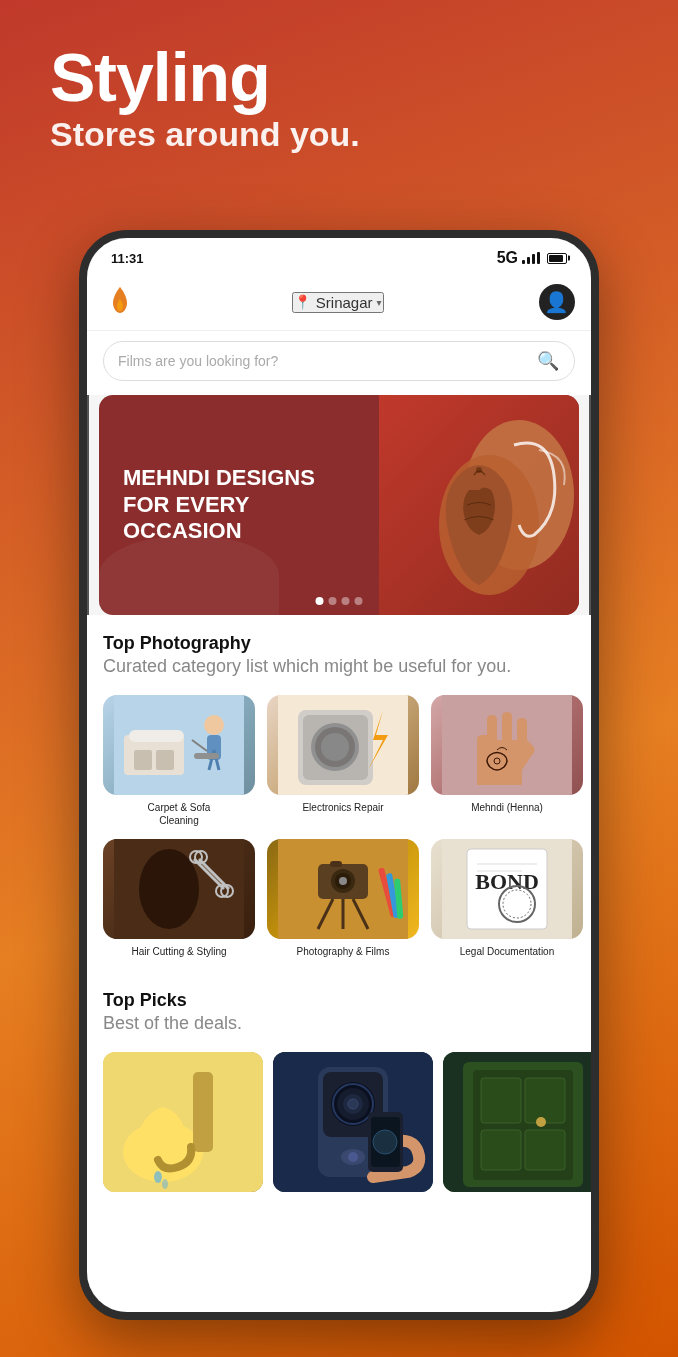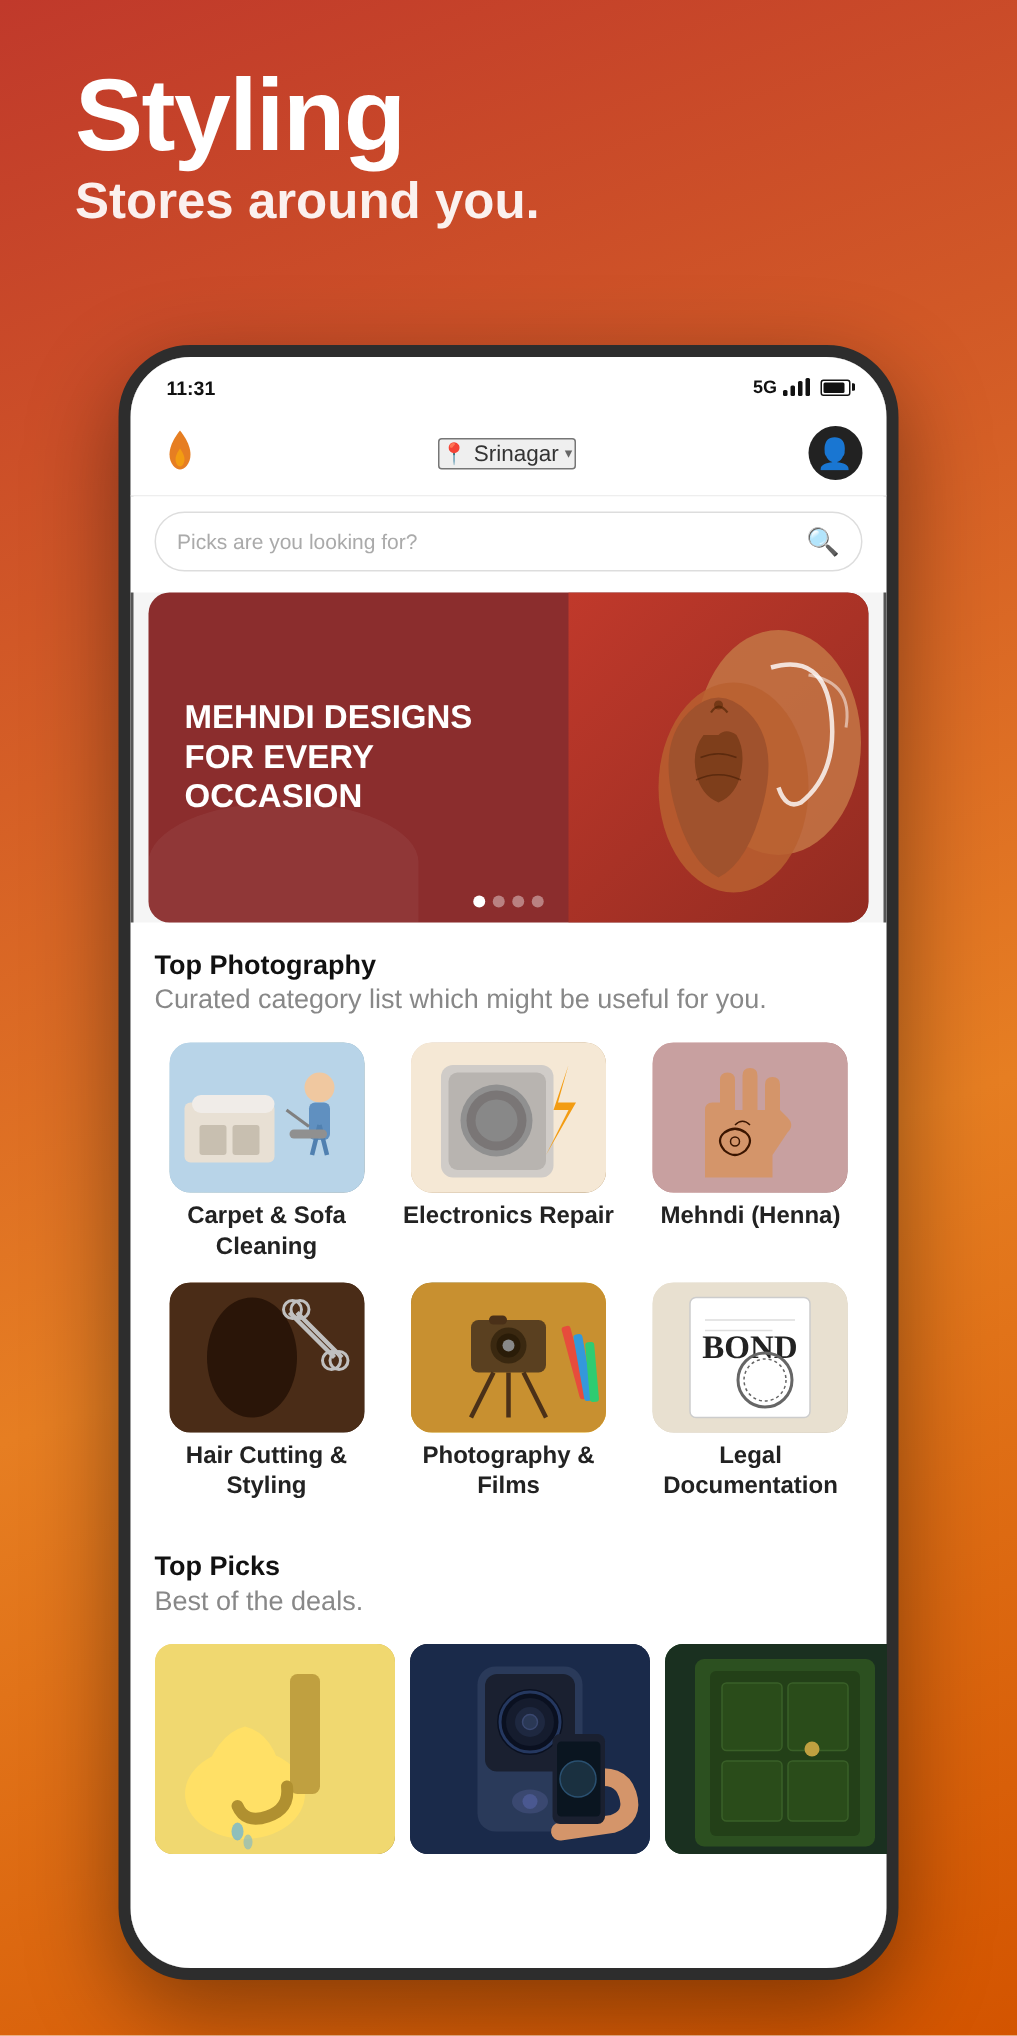--- a/index.html
+++ b/index.html
@@ -265,34 +265,34 @@
       gap: 12px;
       padding: 0 16px 14px;
     }
     .category-item {
       display: flex;
       flex-direction: column;
       align-items: center;
       cursor: pointer;
     }
     .category-thumb {
-      width: 130px;
+      width: 152px;
       height: 100px;
       border-radius: 14px;
       overflow: hidden;
       margin-bottom: 6px;
       background: #f0ebe5;
       display: flex;
       align-items: center;
       justify-content: center;
       position: relative;
     }
     .category-label {
-      font-size: 16px;
-      font-weight: 700;
+      font-size: 10px;
+      font-weight: 400;
       color: #222;
       text-align: center;
       line-height: 1.3;
     }
 
     
     .cat-carpet {
       background: linear-gradient(135deg, #b8d4e8 0%, #8aafc0 50%, #6e8fa0 100%);
     }
     .cat-electronics {
@@ -354,21 +354,21 @@
 <div class="hero-text">
   <div class="hero-title">Styling</div>
   <div class="hero-subtitle">Stores around you.</div>
 </div>
 
 <div class="phone-frame">
 
   <div class="status-bar">
     <span class="status-time">11:31</span>
     <div class="status-icons">
-      <span style="font-size:12px;font-weight:700;">5G</span>
+      <span style="font-size:16px;font-weight:700;">5G</span>
       <div class="signal-bars">
         <div class="signal-bar" style="height:4px;"></div>
         <div class="signal-bar" style="height:7px;"></div>
         <div class="signal-bar" style="height:10px;"></div>
         <div class="signal-bar" style="height:12px;"></div>
       </div>
       <div class="battery-icon">
         <div class="battery-fill"></div>
       </div>
     </div>
@@ -388,21 +388,21 @@
       <span class="chevron-down">▾</span>
     </button>
 
     <div class="avatar-btn">
       <span class="avatar-icon">👤</span>
     </div>
   </div>
 
   <div class="search-bar-wrap">
     <div class="search-bar">
-      <span class="search-placeholder">Picks are you looking for?</span>
+      <span class="search-placeholder">Films are you looking for?</span>
       <span class="search-icon">🔍</span>
     </div>
   </div>
 
   <div class="banner">
     <div class="banner-content">
       <div class="banner-title">MEHNDI DESIGNS<br>FOR EVERY<br>OCCASION</div>
     </div>
     <div class="banner-image-area">
       

